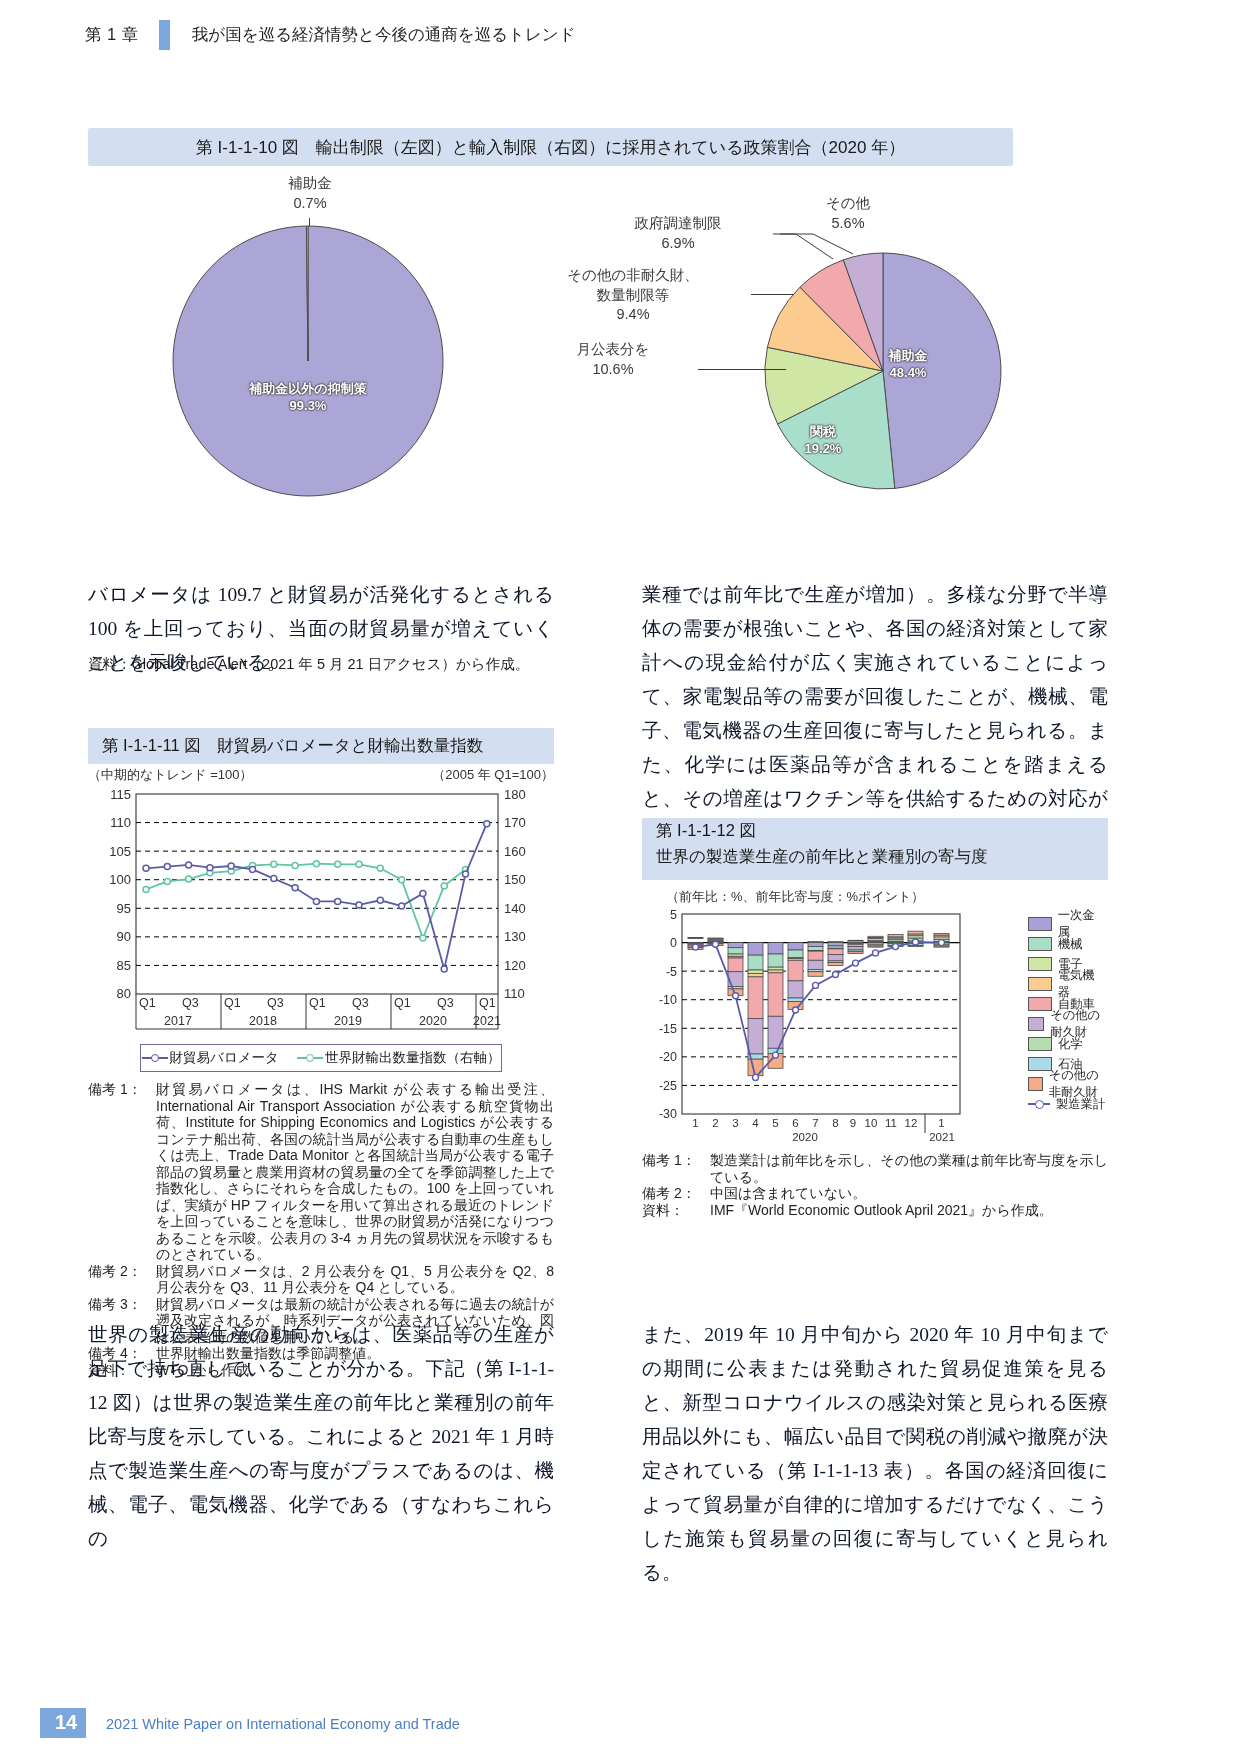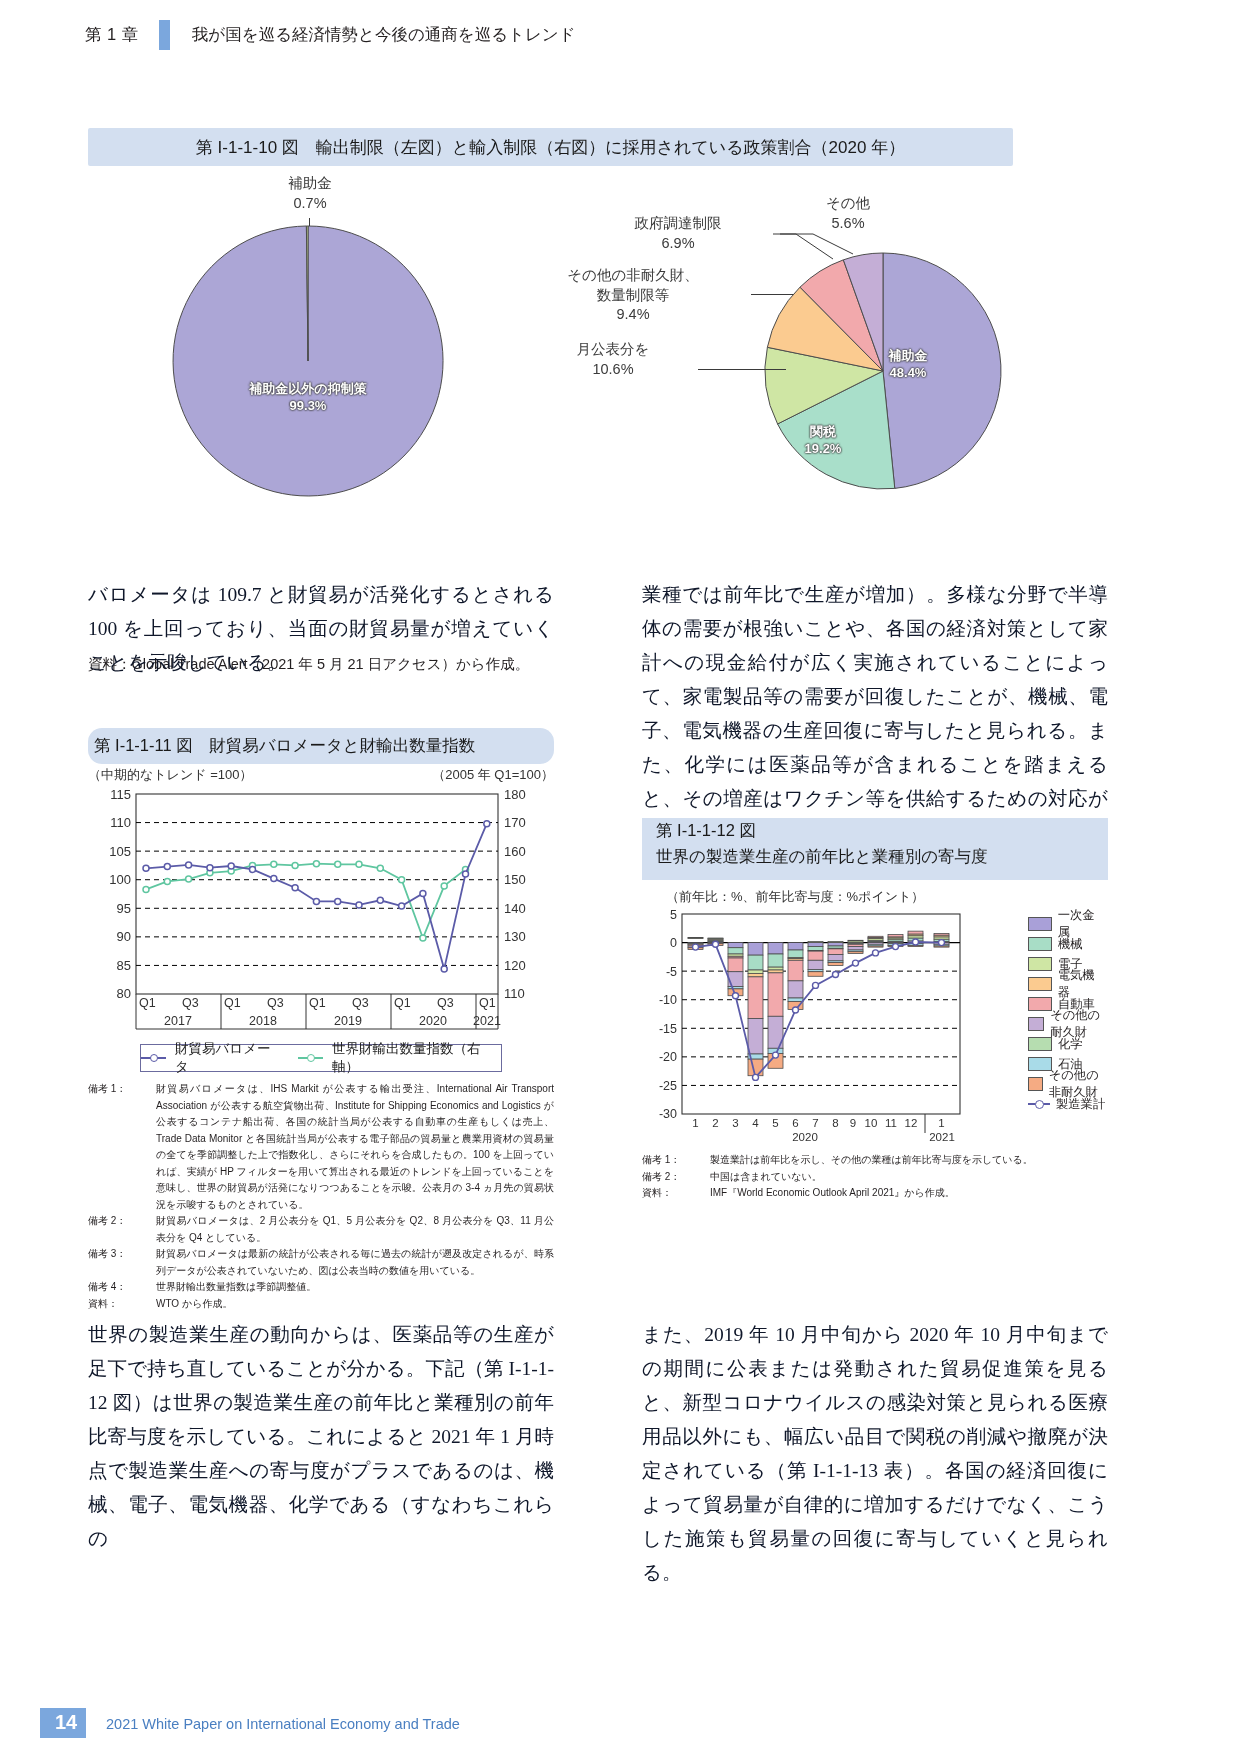--- a/index.html
+++ b/index.html
@@ -49,35 +49,35 @@
   
   .col-text{
     position:absolute; font-size:19.5px; line-height:34px;
     text-align:justify; color:#0f172a;
   }
   .col-text p{margin:0 0 0 0; text-indent:0;}
   .indent{text-indent:19px;}
 
   
   #fig11{position:absolute; left:88px; top:728px; width:466px;}
-  #fig11-title{height:36px; justify-content:flex-start; padding-left:6px; font-size:16.5px;border-radius:14px;}
+  #fig11-title{height:36px; justify-content:flex-start; padding-left:14px; font-size:16.5px;}
   #fig11-axislabels{position:relative; height:22px; font-size:13px; color:#333;}
   #fig11-axislabels .l{position:absolute; left:0; top:2px;}
   #fig11-axislabels .r{position:absolute; right:0; top:2px;}
   #fig11-plotwrap{position:relative; height:250px;}
   #fig11-legend{
     margin:8px auto 0; width:360px; height:26px; border:1px solid #6b6b9e;
     display:flex; align-items:center; justify-content:center; gap:18px;
     font-size:13.5px; color:#222;
   }
-  .lg-item{display:flex;align-items:center;gap:9px;}
+  .lg-item{display:flex;align-items:center;gap:2px;}
   .lg-line{width:26px;height:2px;position:relative;}
   .lg-line::after{content:"";position:absolute;left:9px;top:-3px;width:6px;height:6px;border-radius:50%;
     background:#fff;border:1.6px solid currentColor;}
-  .notes{font-size:10px; line-height:16.5px; color:#231f20;}
+  .notes{font-size:14px; line-height:16.5px; color:#231f20;}
   .notes .row{display:flex;}
   .notes .lbl{flex:0 0 68px;}
   .notes .txt{flex:1; text-align:justify;}
 
   
   #fig12{position:absolute; left:642px; top:818px; width:466px;}
   #fig12-title{height:62px; flex-direction:column; align-items:flex-start;
                justify-content:flex-start; padding-left:14px; font-size:16.5px; line-height:1.55;}
   #fig12-unit{font-size:13px; color:#333; margin:8px 0 0 24px;}
   #fig12-plotwrap{position:relative; height:240px;}

